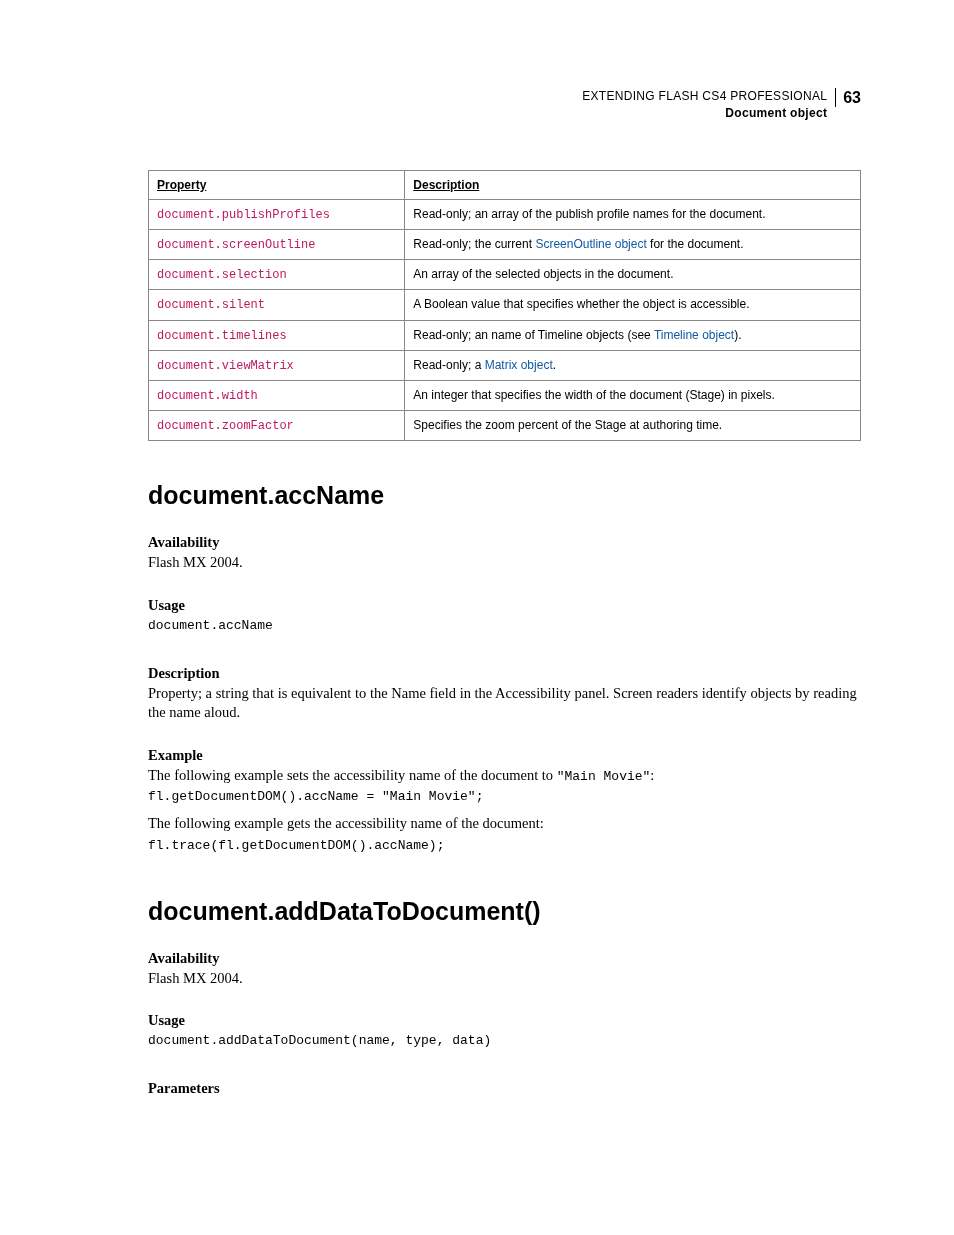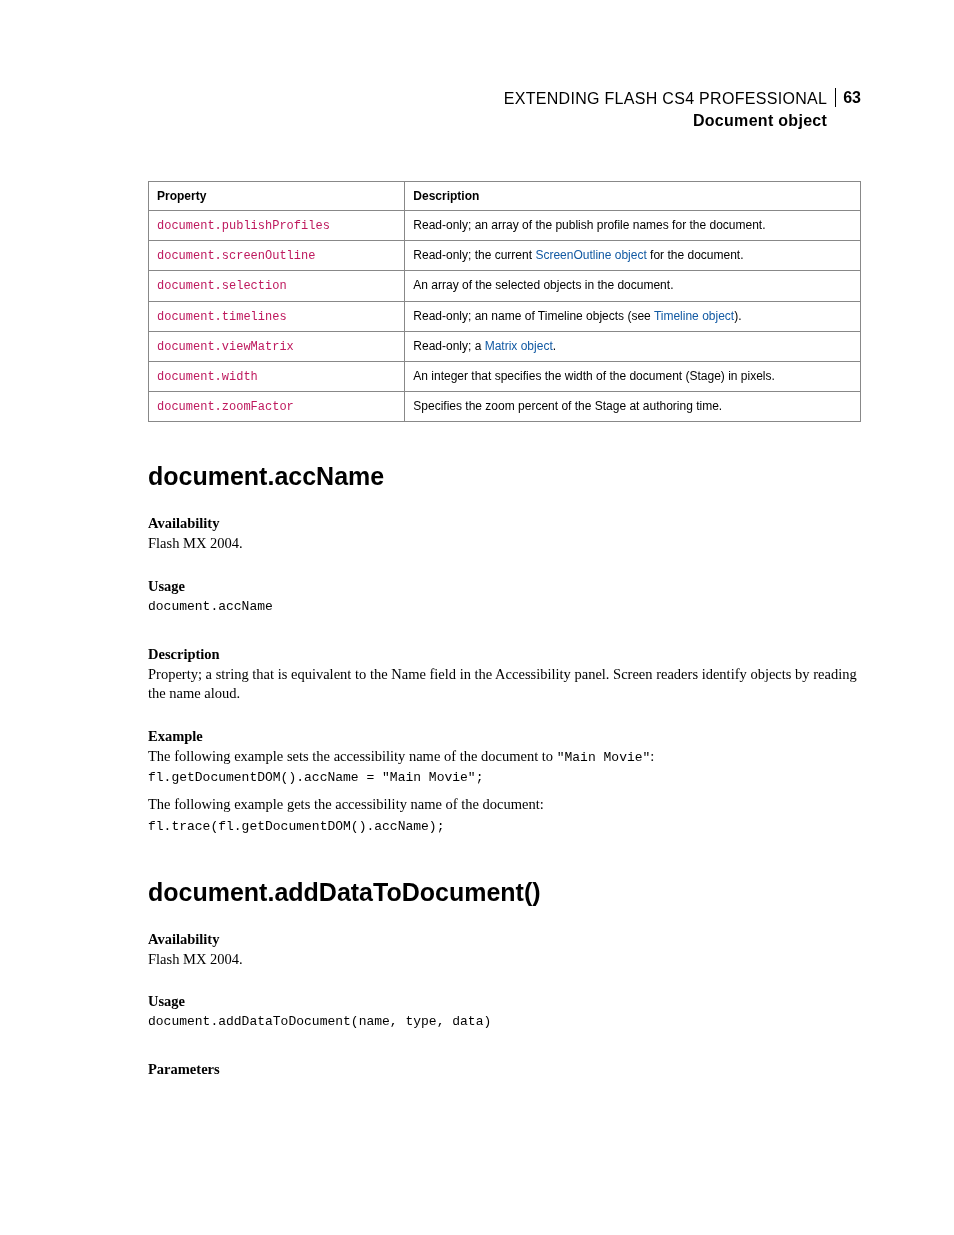--- a/index.html
+++ b/index.html
@@ -16,21 +16,21 @@
     margin-bottom: 48px;
   }
   .header-inner {
     display: flex;
     align-items: flex-start;
     gap: 8px;
   }
   .header-text {
     text-align: right;
     font-family: "Myriad Pro", "Helvetica Neue", Arial, sans-serif;
-    font-size: 16px;
+    font-size: 12px;
     line-height: 1.4;
     letter-spacing: 0.3px;
   }
   .header-title { font-weight: 400; }
   .header-sub { font-weight: 700; }
   .page-num {
     font-family: "Myriad Pro", "Helvetica Neue", Arial, sans-serif;
     font-size: 16px;
     font-weight: 700;
     border-left: 1px solid #000;
@@ -48,20 +48,21 @@
   table.prop-table th, table.prop-table td {
     border: 1px solid #888;
     padding: 6px 8px;
     text-align: left;
     vertical-align: top;
     line-height: 1.35;
   }
   table.prop-table th {
     font-weight: 700;
     background: #fff;
+    text-decoration: underline;
   }
   table.prop-table td:first-child {
     width: 36%;
   }
   .code-link {
     font-family: "Courier New", monospace;
     color: #be185d;
     font-size: 12px;
   }
   .link { color: #1159a3; }
@@ -129,20 +130,24 @@
     </tr>
     <tr>
       <td><span class="code-link">document.screenOutline</span></td>
       <td><span>Read-only; the current </span><span class="link">ScreenOutline object</span><span> for the document.</span></td>
     </tr>
     <tr>
       <td><span class="code-link">document.selection</span></td>
       <td><span>An array of the selected objects in the document.</span></td>
     </tr>
     <tr>
+      <td><span class="code-link">document.silent</span></td>
+      <td><span>A Boolean value that specifies whether the object is accessible.</span></td>
+    </tr>
+    <tr>
       <td><span class="code-link">document.timelines</span></td>
       <td><span>Read-only; an name of Timeline objects (see </span><span class="link">Timeline object</span><span>).</span></td>
     </tr>
     <tr>
       <td><span class="code-link">document.viewMatrix</span></td>
       <td><span>Read-only; a </span><span class="link">Matrix object</span><span>.</span></td>
     </tr>
     <tr>
       <td><span class="code-link">document.width</span></td>
       <td><span>An integer that specifies the width of the document (Stage) in pixels.</span></td>

